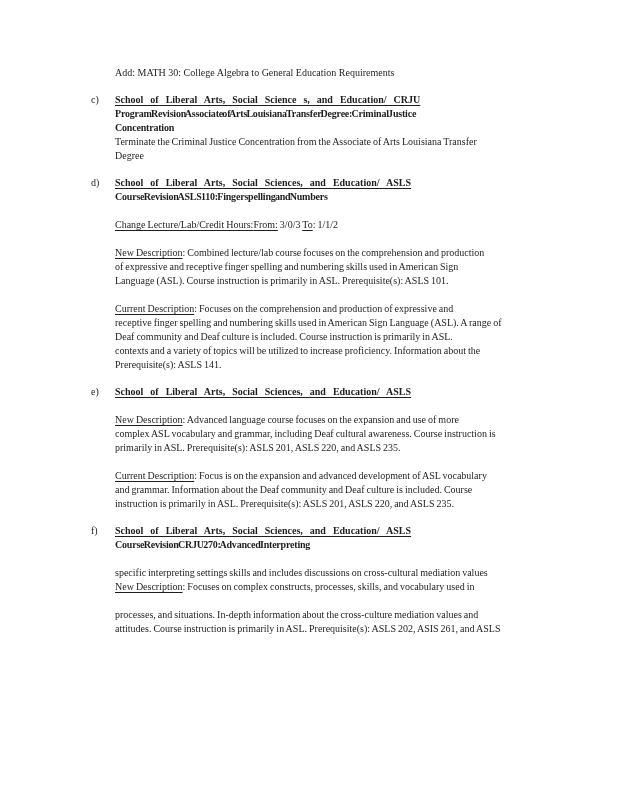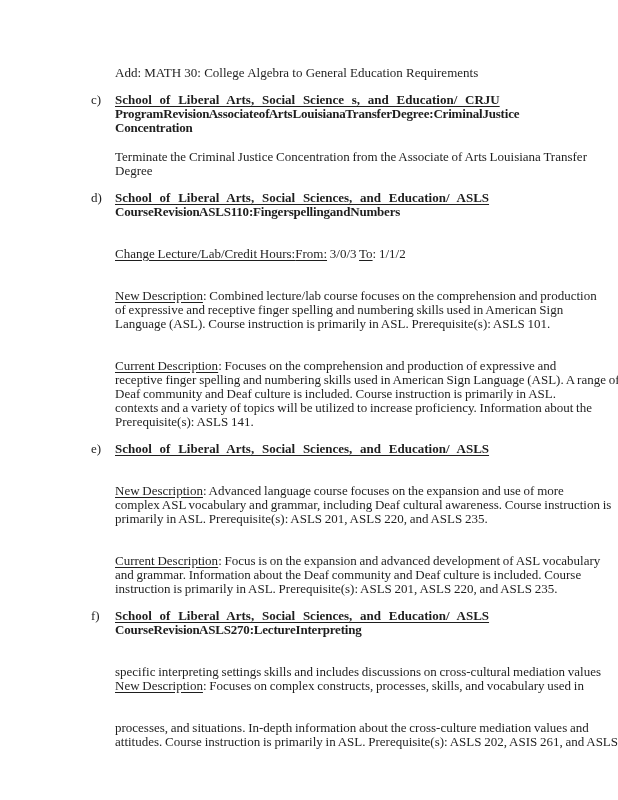--- a/index.html
+++ b/index.html
@@ -2,21 +2,21 @@
 <html><head>
 <meta charset="utf-8">
 <style>
   html,body{margin:0;padding:0;background:#e8e8e8;}
   .page{
     position:relative;
     width:618px;height:800px;
     background:#ffffff;
     margin:0 auto;
     font-family:"Liberation Serif","DejaVu Serif",serif;
-    font-size:13px;line-height:14px;
+    font-size:10px;line-height:14px;
     color:#1e1e1e;
     overflow:hidden;
     box-sizing:border-box;
   }
   .content{
     position:absolute;
     left:91px;top:66px;
     width:452px;
   }
   .intro{margin:0 0 10px 24px;white-space:nowrap;}
@@ -28,22 +28,22 @@
     text-underline-offset:2px;
     word-spacing:4.5px;
     white-space:nowrap;
   }
   .title-line{
     font-weight:bold;
     word-spacing:-3px;
     letter-spacing:-0.2px;
     white-space:nowrap;
   }
-  .para{margin-top:28px;}
-  .para.nogap{margin-top:15px;}
+  .para{margin-top:14px;}
+  .para.nogap{margin-top:0;}
   .pline{white-space:nowrap;word-spacing:-0.5px;}
   .u{text-decoration:underline;text-underline-offset:2px;}
 </style>
 </head>
 <body>
 
 <div class="page">
   <div class="content">
     <div class="intro">Add: MATH 30: College Algebra to General Education Requirements</div>
     <div id="sections">
@@ -87,21 +87,21 @@
           </div>
           <div class="para">
             <div class="pline"><span class="u">Current Description</span><span>: </span><span>Focus is on the expansion and advanced development of ASL vocabulary</span></div>
             <div class="pline">and grammar. Information about the Deaf community and Deaf culture is included. Course</div>
             <div class="pline">instruction is primarily in ASL. Prerequisite(s): ASLS 201, ASLS 220, and ASLS 235.</div>
           </div>
         </div>
         <div class="section">
           <span class="letter">f)</span>
           <div class="school">School of Liberal Arts, Social Sciences, and Education/ ASLS</div>
-          <div class="title-line">Course Revision ASLS 270: Lecture Interpreting</div>
+          <div class="title-line">Course Revision CRJU 270: Advanced Interpreting</div>
           <div class="para">
             <div class="pline">specific interpreting settings skills and includes discussions on cross-cultural mediation values</div>
             <div class="pline"><span class="u">New Description</span><span>: </span><span>Focuses on complex constructs, processes, skills, and vocabulary used in</span></div>
           </div>
           <div class="para">
             <div class="pline">processes, and situations. In-depth information about the cross-culture mediation values and</div>
             <div class="pline">attitudes. Course instruction is primarily in ASL. Prerequisite(s): ASLS 202, ASIS 261, and ASLS</div>
           </div>
         </div>
       </div>

